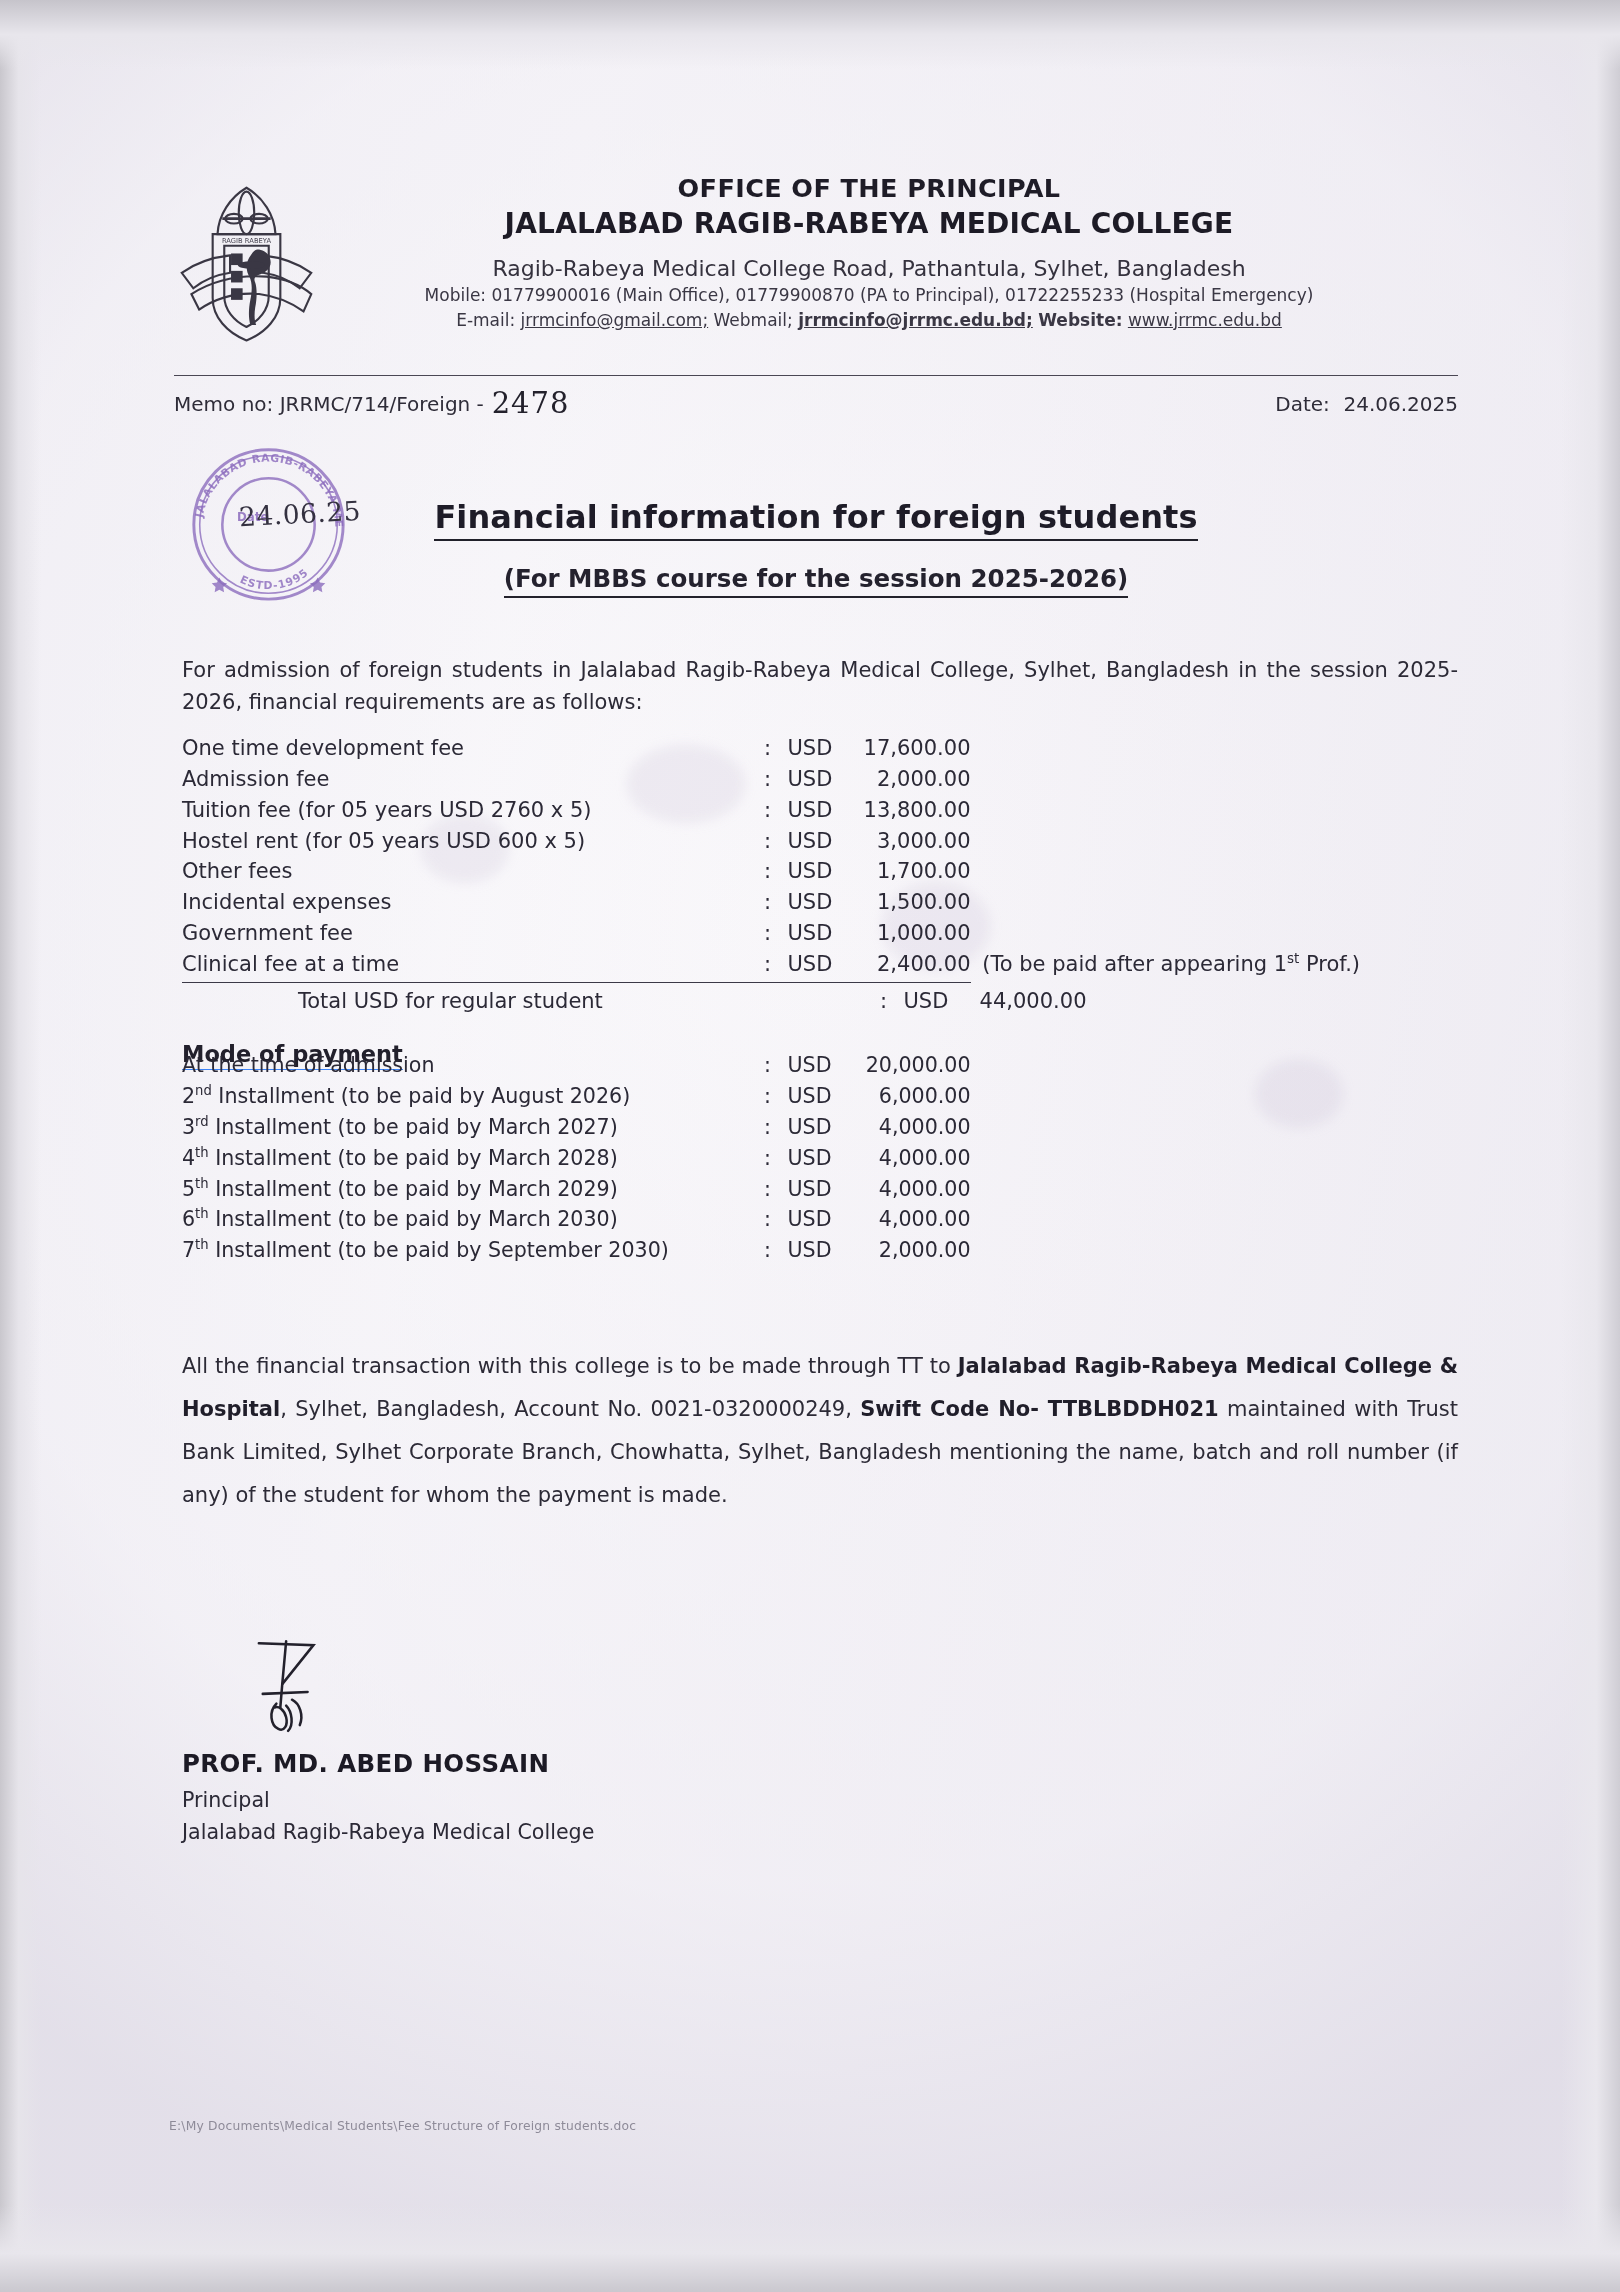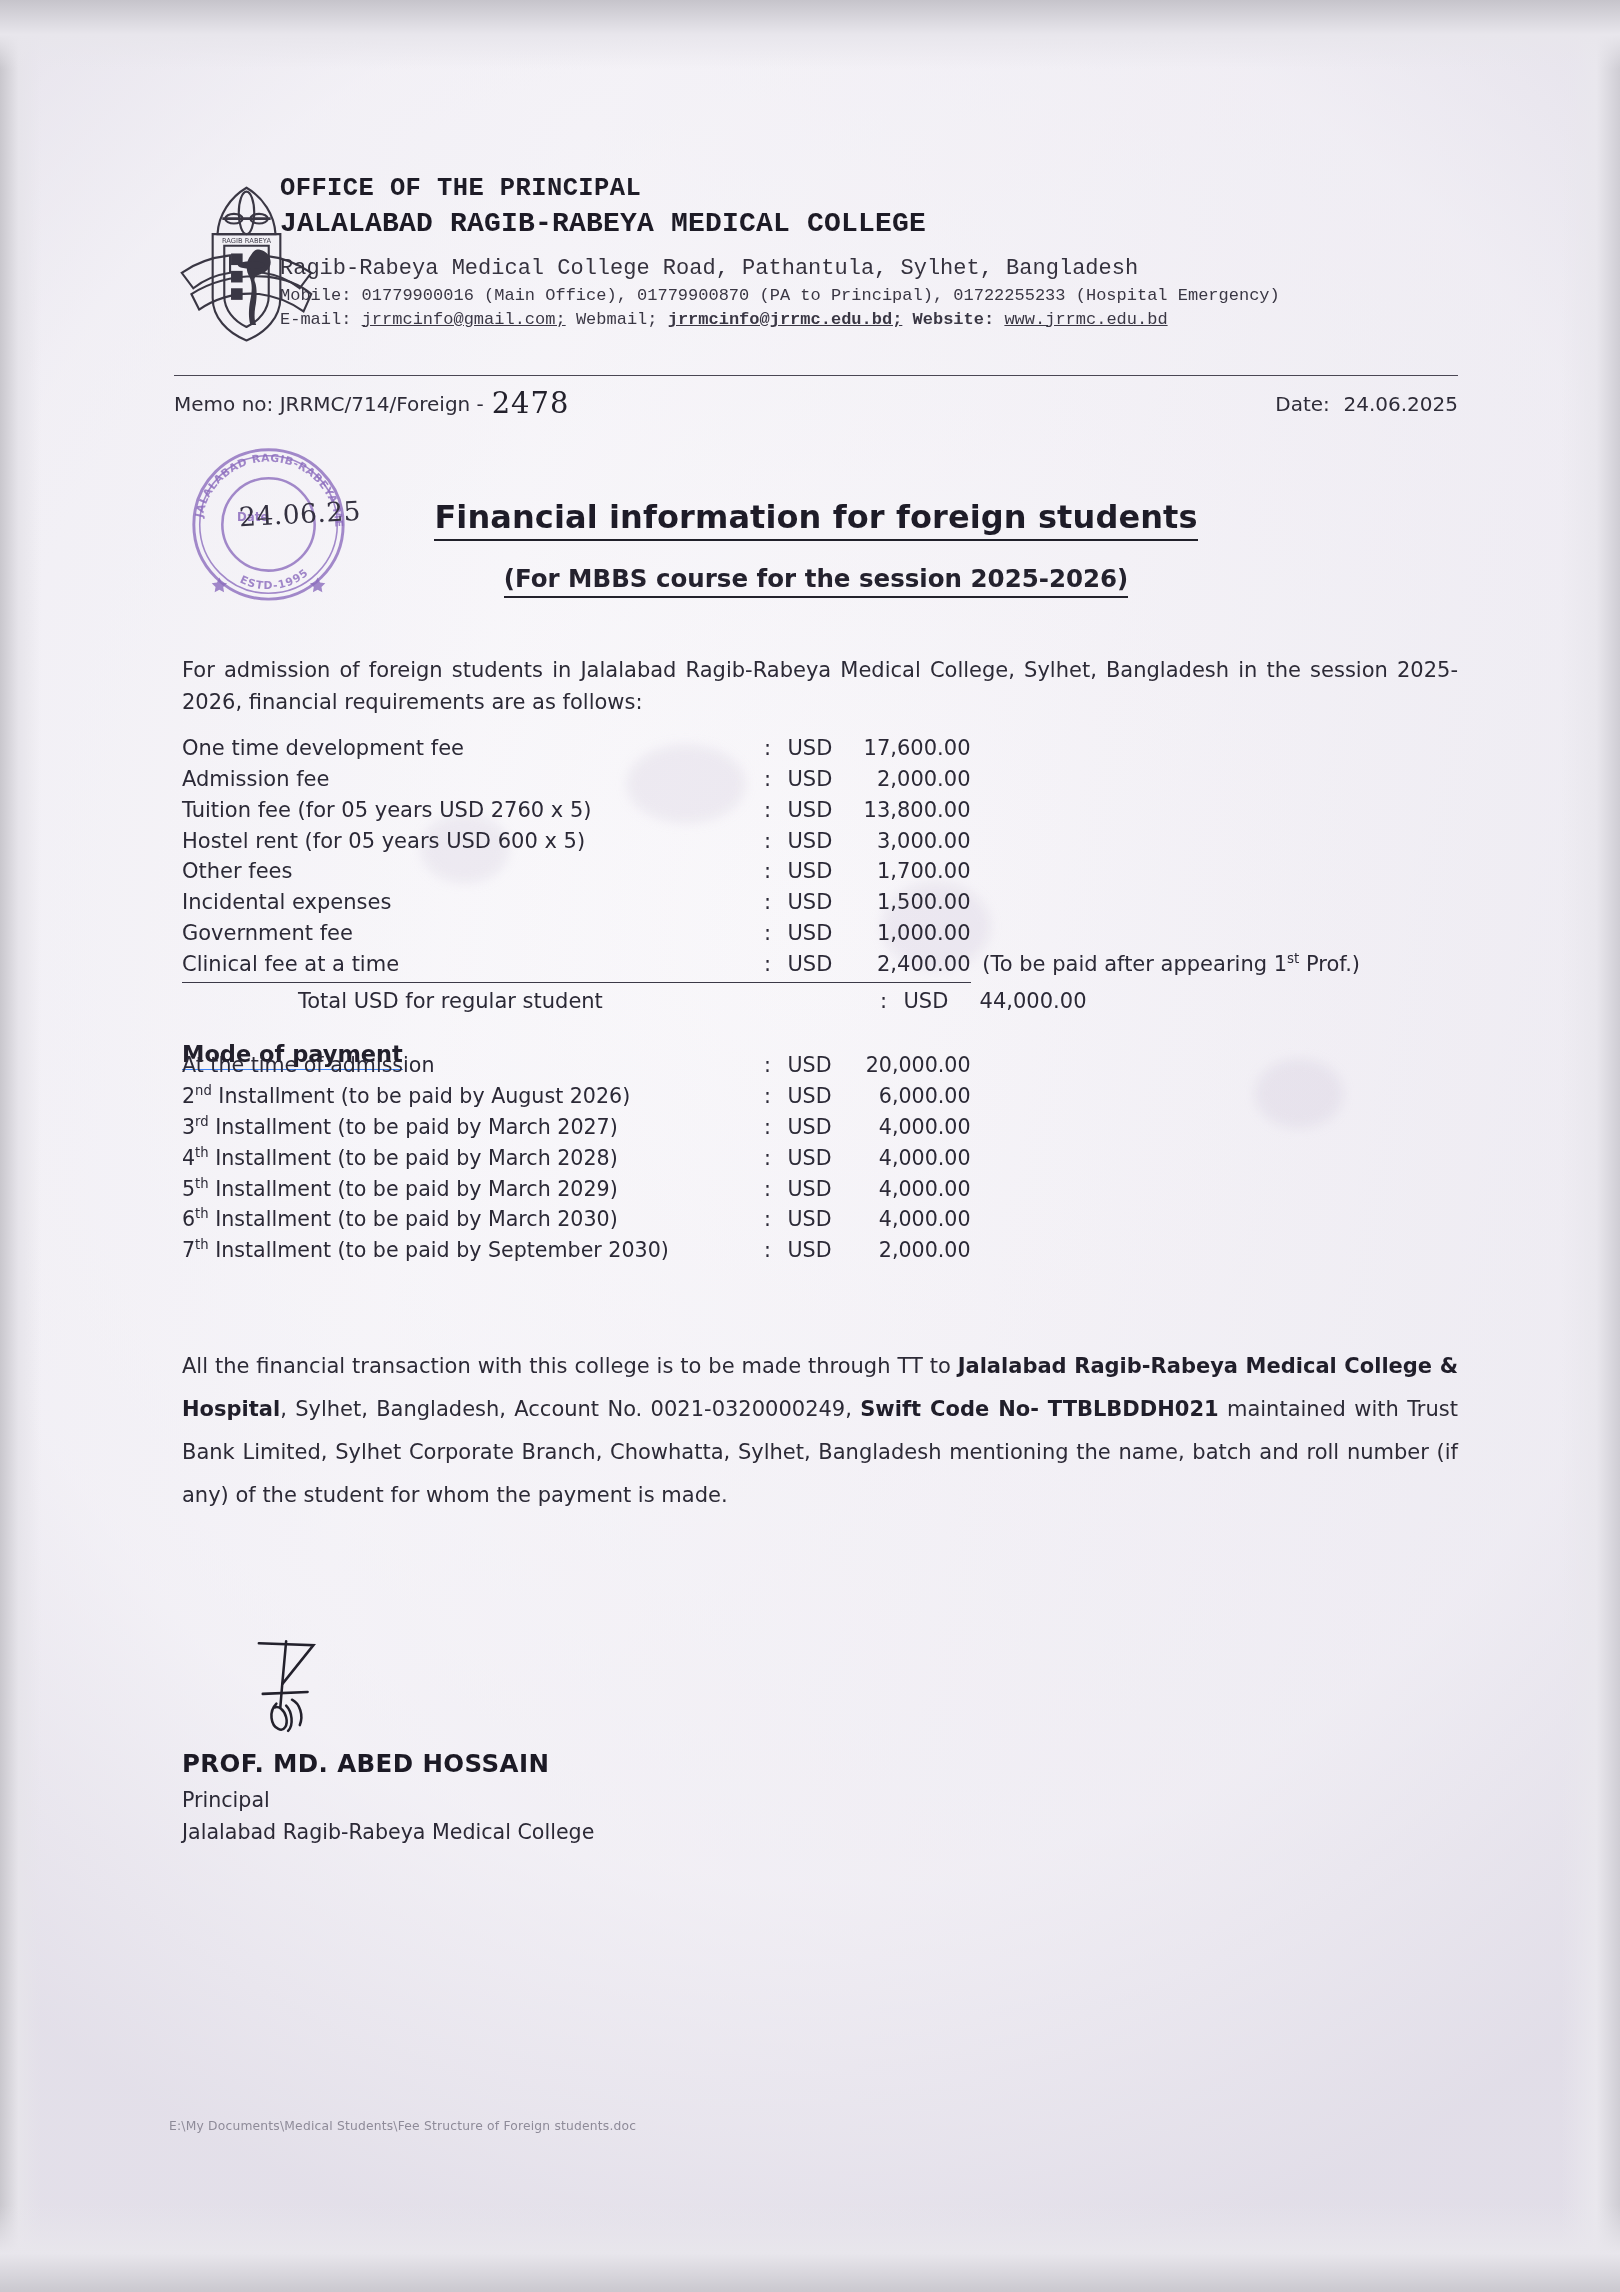--- a/index.html
+++ b/index.html
@@ -76,24 +76,23 @@
     width: 1284px;
   }
   .lh-row { display: flex; align-items: flex-start; }
   .logo {
     width: 145px;
     flex: 0 0 145px;
     margin-top: 7.8px;
   }
   .lh-text {
     flex: 1 1 auto;
-    text-align: left;
+    text-align: center;
     margin-left: -39px;
     color: #262430;
-    font-family: Liberation Mono, monospace;
   }
   .org-line1 {
     font-size: 25.5px;
     font-weight: bold;
     letter-spacing: 0.4px;
     line-height: 1.32;
     color: #1e1c27;
   }
   .org-line2 {
     font-size: 28px;

